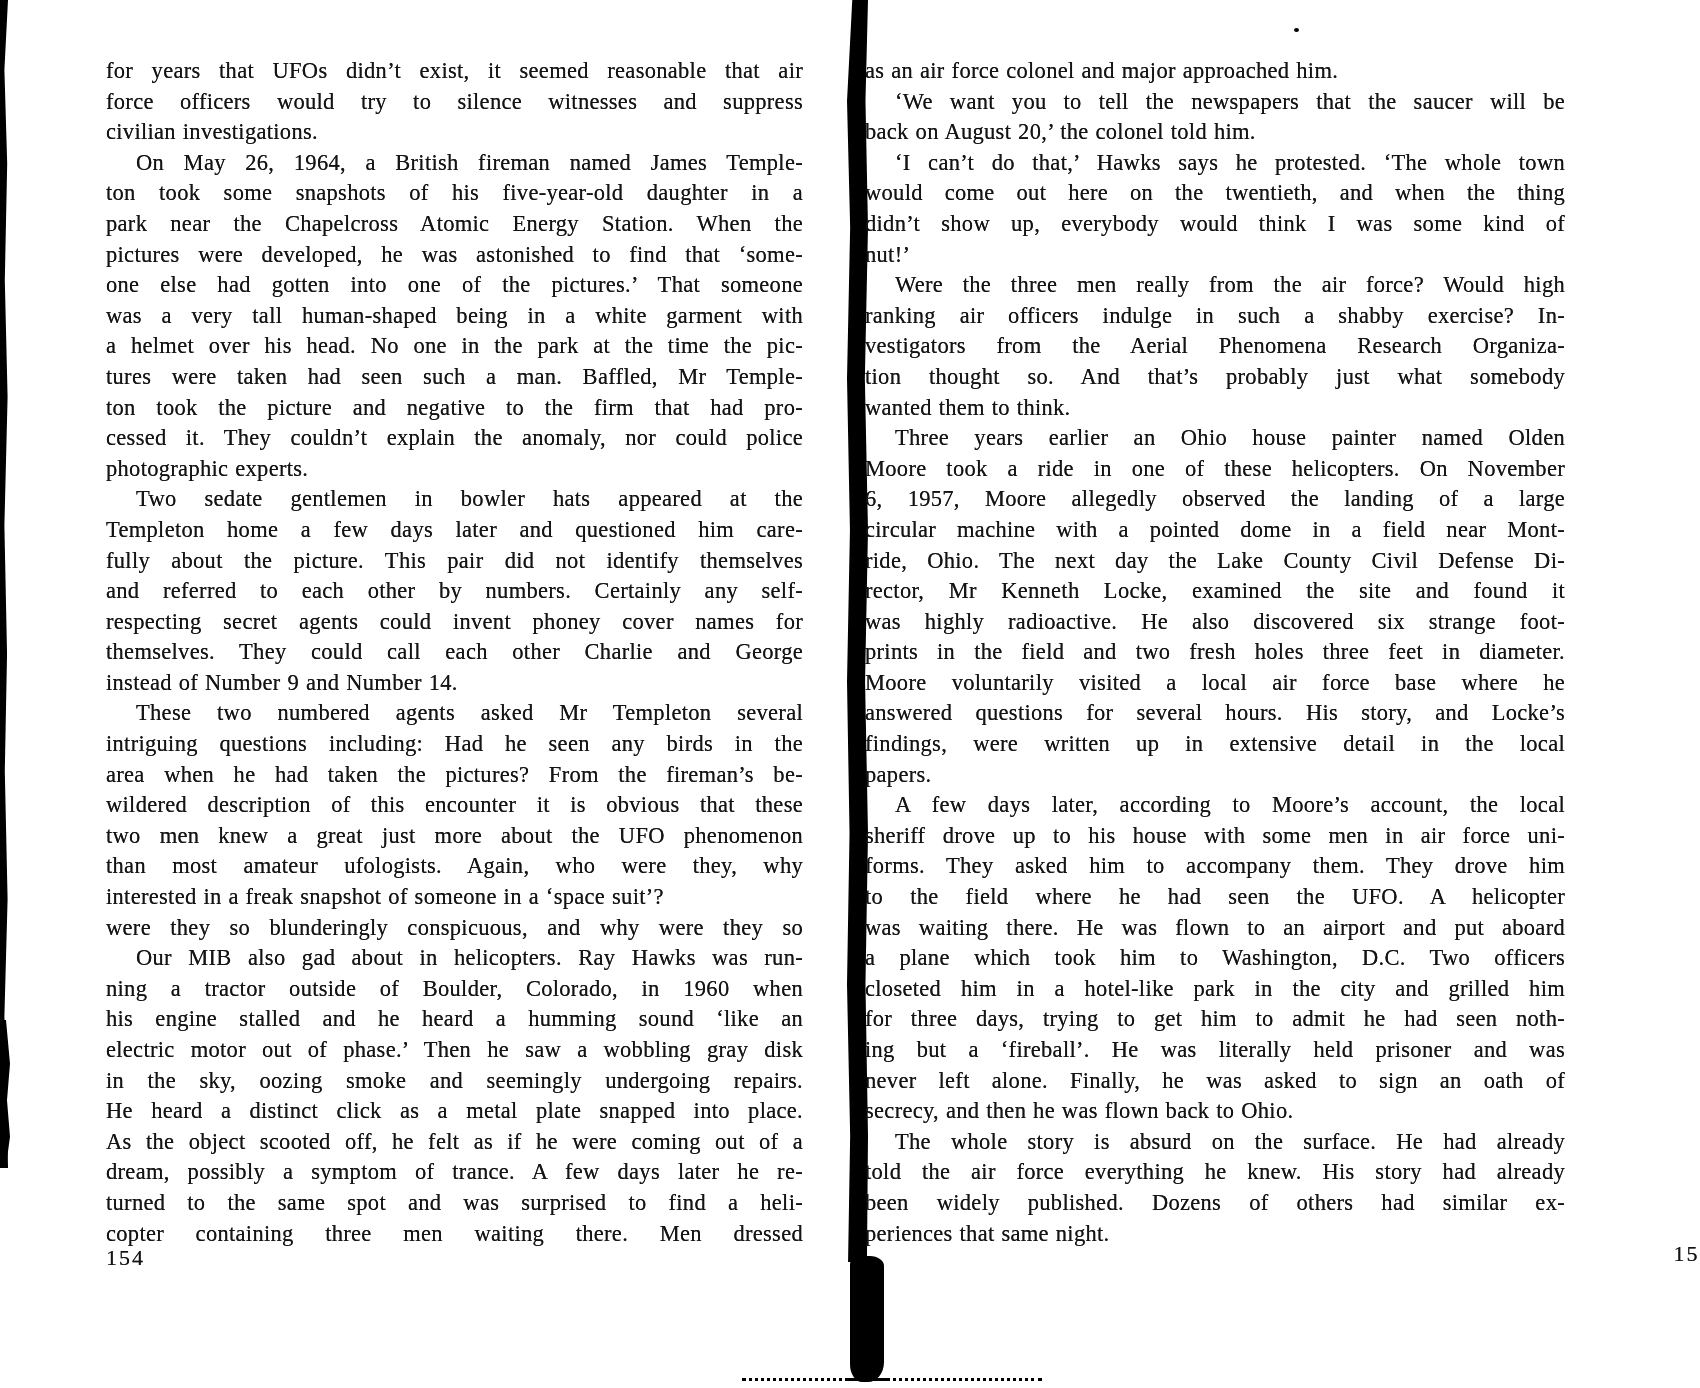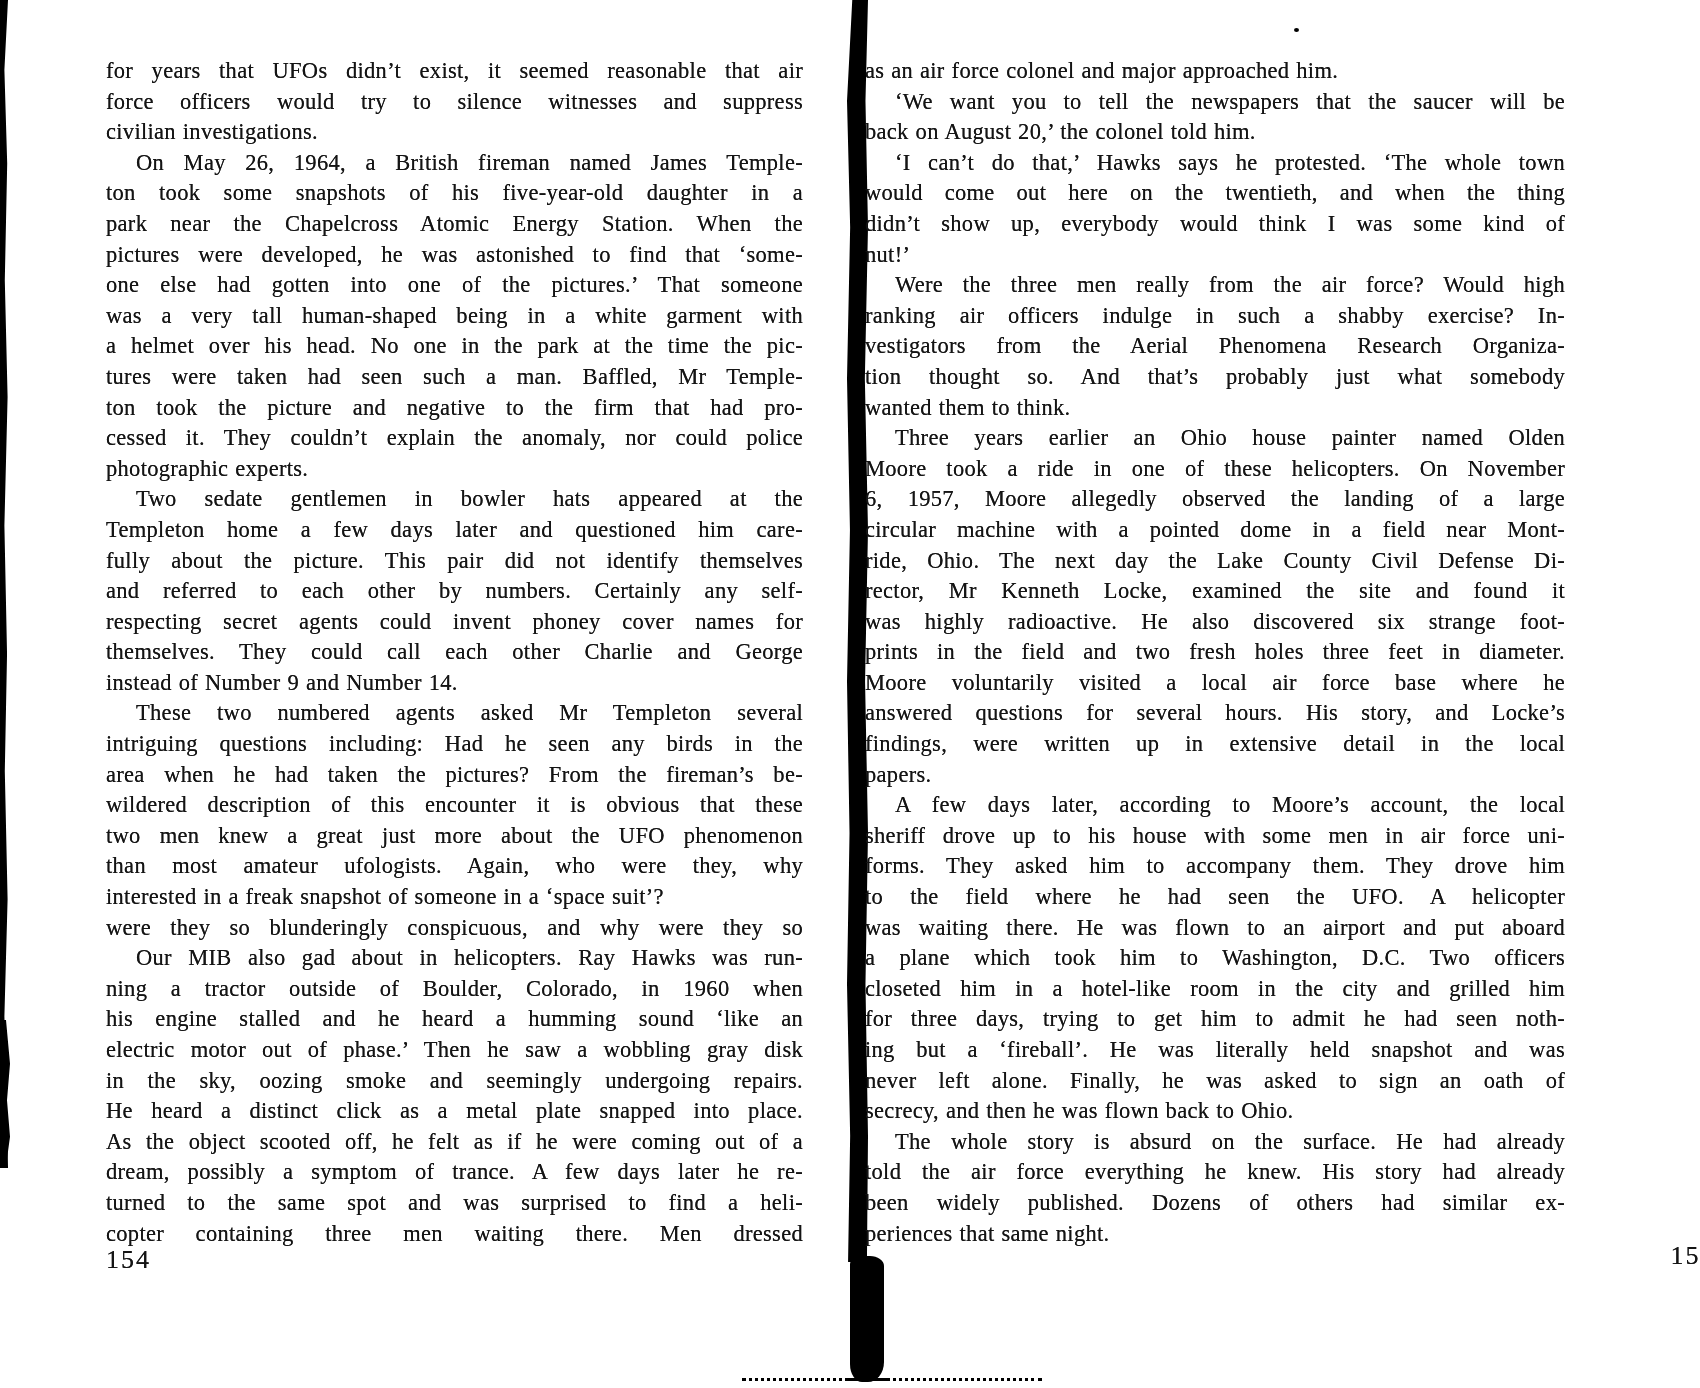--- a/index.html
+++ b/index.html
@@ -34,21 +34,21 @@
     word-spacing: 1px;
     text-align: justify;
     text-align-last: justify;
     text-shadow: 0 0 0.4px rgba(0,0,0,0.75);
     white-space: normal;
   }
   .line.indent { text-indent: 30px; }
   .line.last { text-align-last: left; }
   .page-number {
     position: absolute;
-    font-size: 26px;
+    font-size: 22px;
     line-height: 1;
     letter-spacing: 2px;
     text-shadow: 0 0 0.4px rgba(0,0,0,0.75);
     font-family: Liberation Serif, serif;
   }
   .page-number-left  { left: 106px; top: 1247px; }
   .page-number-right { left: 1667px; top: 1243px; width: 52px; text-align: center; }
 
   
   .artifact { position: absolute; background: var(--artifact); }
@@ -159,23 +159,23 @@
         <div class="line">Moore voluntarily visited a local air force base where he</div>
         <div class="line">answered questions for several hours. His story, and Locke’s</div>
         <div class="line">findings, were written up in extensive detail in the local</div>
         <div class="line last">papers.</div>
         <div class="line indent">A few days later, according to Moore’s account, the local</div>
         <div class="line">sheriff drove up to his house with some men in air force uni-</div>
         <div class="line">forms. They asked him to accompany them. They drove him</div>
         <div class="line">to the field where he had seen the UFO. A helicopter</div>
         <div class="line">was waiting there. He was flown to an airport and put aboard</div>
         <div class="line">a plane which took him to Washington, D.C. Two officers</div>
-        <div class="line">closeted him in a hotel-like room in the city and grilled him</div>
+        <div class="line">closeted him in a hotel-like park in the city and grilled him</div>
         <div class="line">for three days, trying to get him to admit he had seen noth-</div>
-        <div class="line">ing but a ‘fireball’. He was literally held snapshot and was</div>
+        <div class="line">ing but a ‘fireball’. He was literally held prisoner and was</div>
         <div class="line">never left alone. Finally, he was asked to sign an oath of</div>
         <div class="line last">secrecy, and then he was flown back to Ohio.</div>
         <div class="line indent">The whole story is absurd on the surface. He had already</div>
         <div class="line">told the air force everything he knew. His story had already</div>
         <div class="line">been widely published. Dozens of others had similar ex-</div>
         <div class="line last">periences that same night.</div>
       </div>
   </div>
   <div class="page-number page-number-right">155</div>
 

